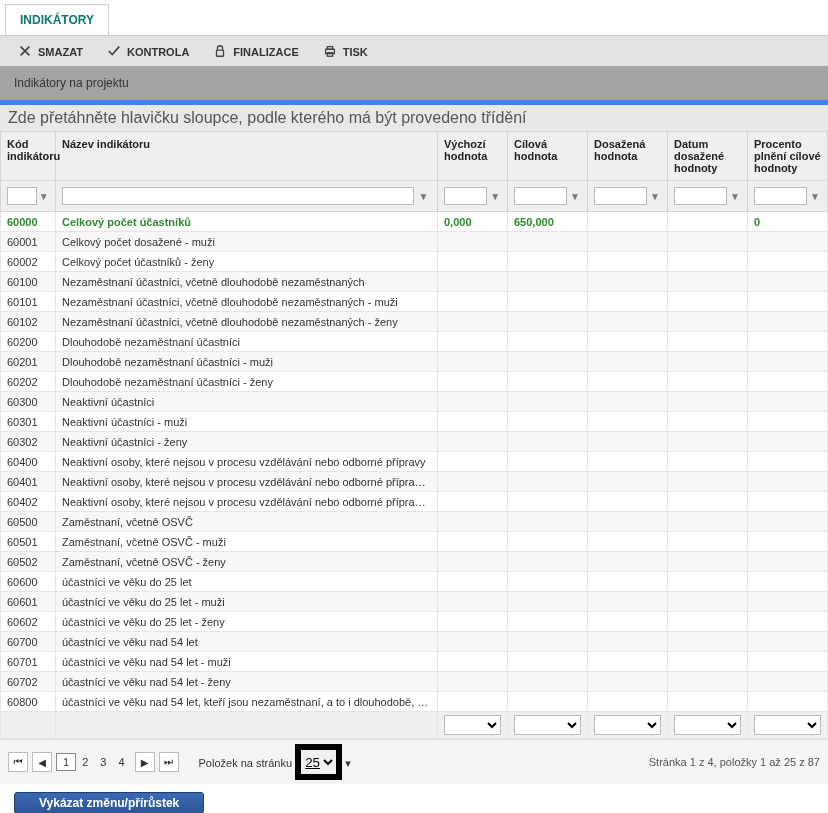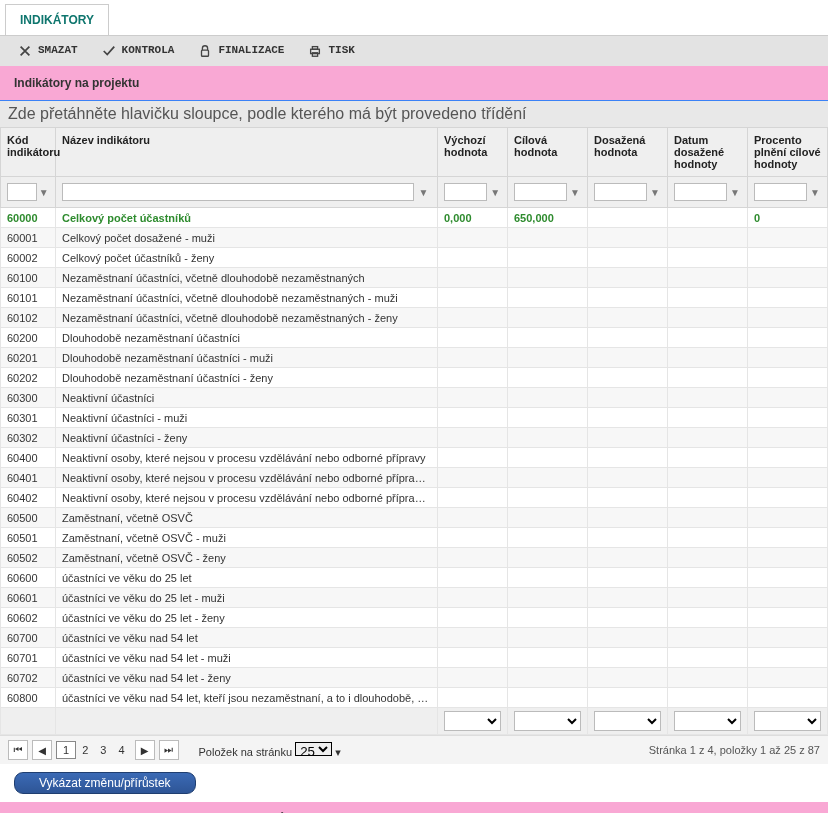--- a/index.html
+++ b/index.html
@@ -28,36 +28,35 @@
     cursor: pointer;
   }
   .toolbar {
     background: #e3e3e3;
     padding: 4px 8px;
     display: flex;
     gap: 4px;
   }
   .tool-btn {
     display: inline-flex;
-    align-items: flex-start;
+    align-items: flex-end;
     gap: 6px;
     padding: 4px 10px;
     color: #333;
     font-weight: bold;
     font-size: 11px;
     cursor: pointer;
-    font-family: Liberation Mono, monospace;
   }
   .tool-btn .ico { width:14px; height:14px; display:inline-block; }
   .section-title {
-    background: #f9a8d4;
+    background: #a3a3a3;
     padding: 10px 14px;
-    font-weight: bold;
+    font-weight: normal;
     font-size: 12px;
-    border-bottom: 1px solid #3b82f6;
+    border-bottom: 5px solid #3b82f6;
   }
   .group-hint {
     background: #e8e8e8;
     padding: 4px 8px;
     font-size: 16px;
     color: #555;
   }
   table.grid {
     width: 100%;
     border-collapse: collapse;
@@ -134,33 +133,33 @@
   }
   .page-num {
     padding: 2px 6px;
     cursor:pointer;
   }
   .page-num.current {
     border:1px solid #888;
     background:#fff;
   }
   .page-size select {
-    height:14px;border:1px solid #000000;text-decoration:underline;
+    height:36px;border:6px solid #000000;text-decoration:underline;
   }
   .pager-info { color:#555; }
   .action-row { padding:8px 14px; background:#fff; }
   .primary-btn {
     display:inline-block;
     background: linear-gradient(#3b6ab5,#2e5596);
     color:#fff;
-    font-weight:normal;
+    font-weight:bold;
     font-size:12px;
     padding:3px 24px;
     border:1px solid #1f3e70;
-    border-radius:9px;
+    border-radius:3px;
     cursor:pointer;
   }
   .col-code  { width: 55px; }
   .col-name  { width: auto; }
   .col-v1    { width: 70px; }
   .col-v2    { width: 80px; }
   .col-v3    { width: 80px; }
   .col-v4    { width: 80px; }
   .col-v5    { width: 80px; }
 </style>

